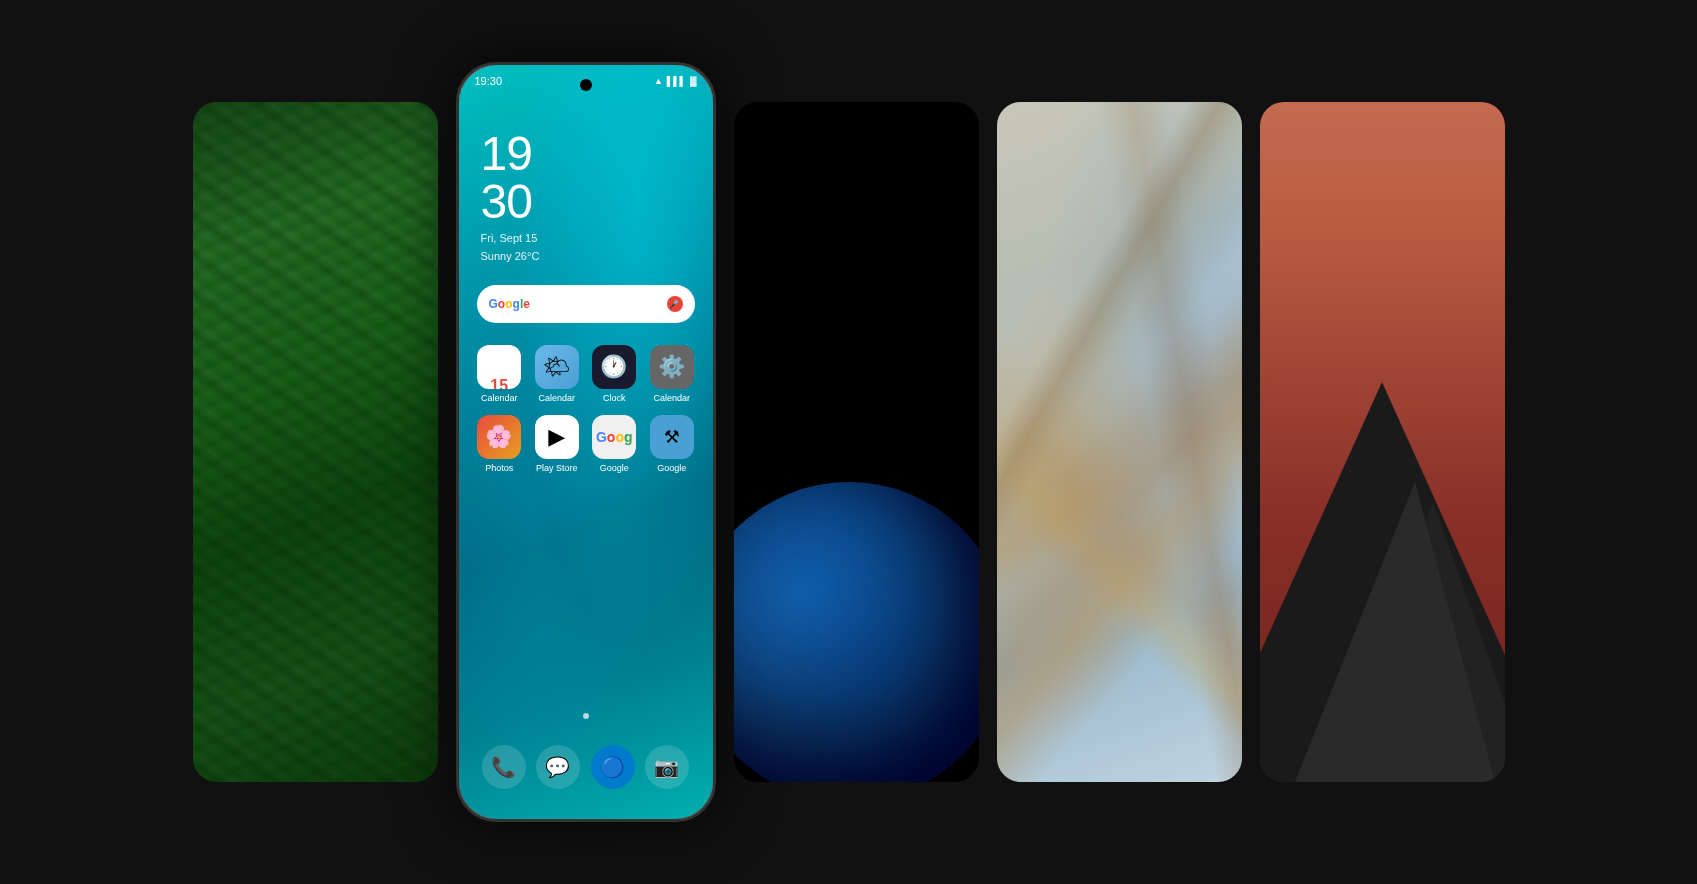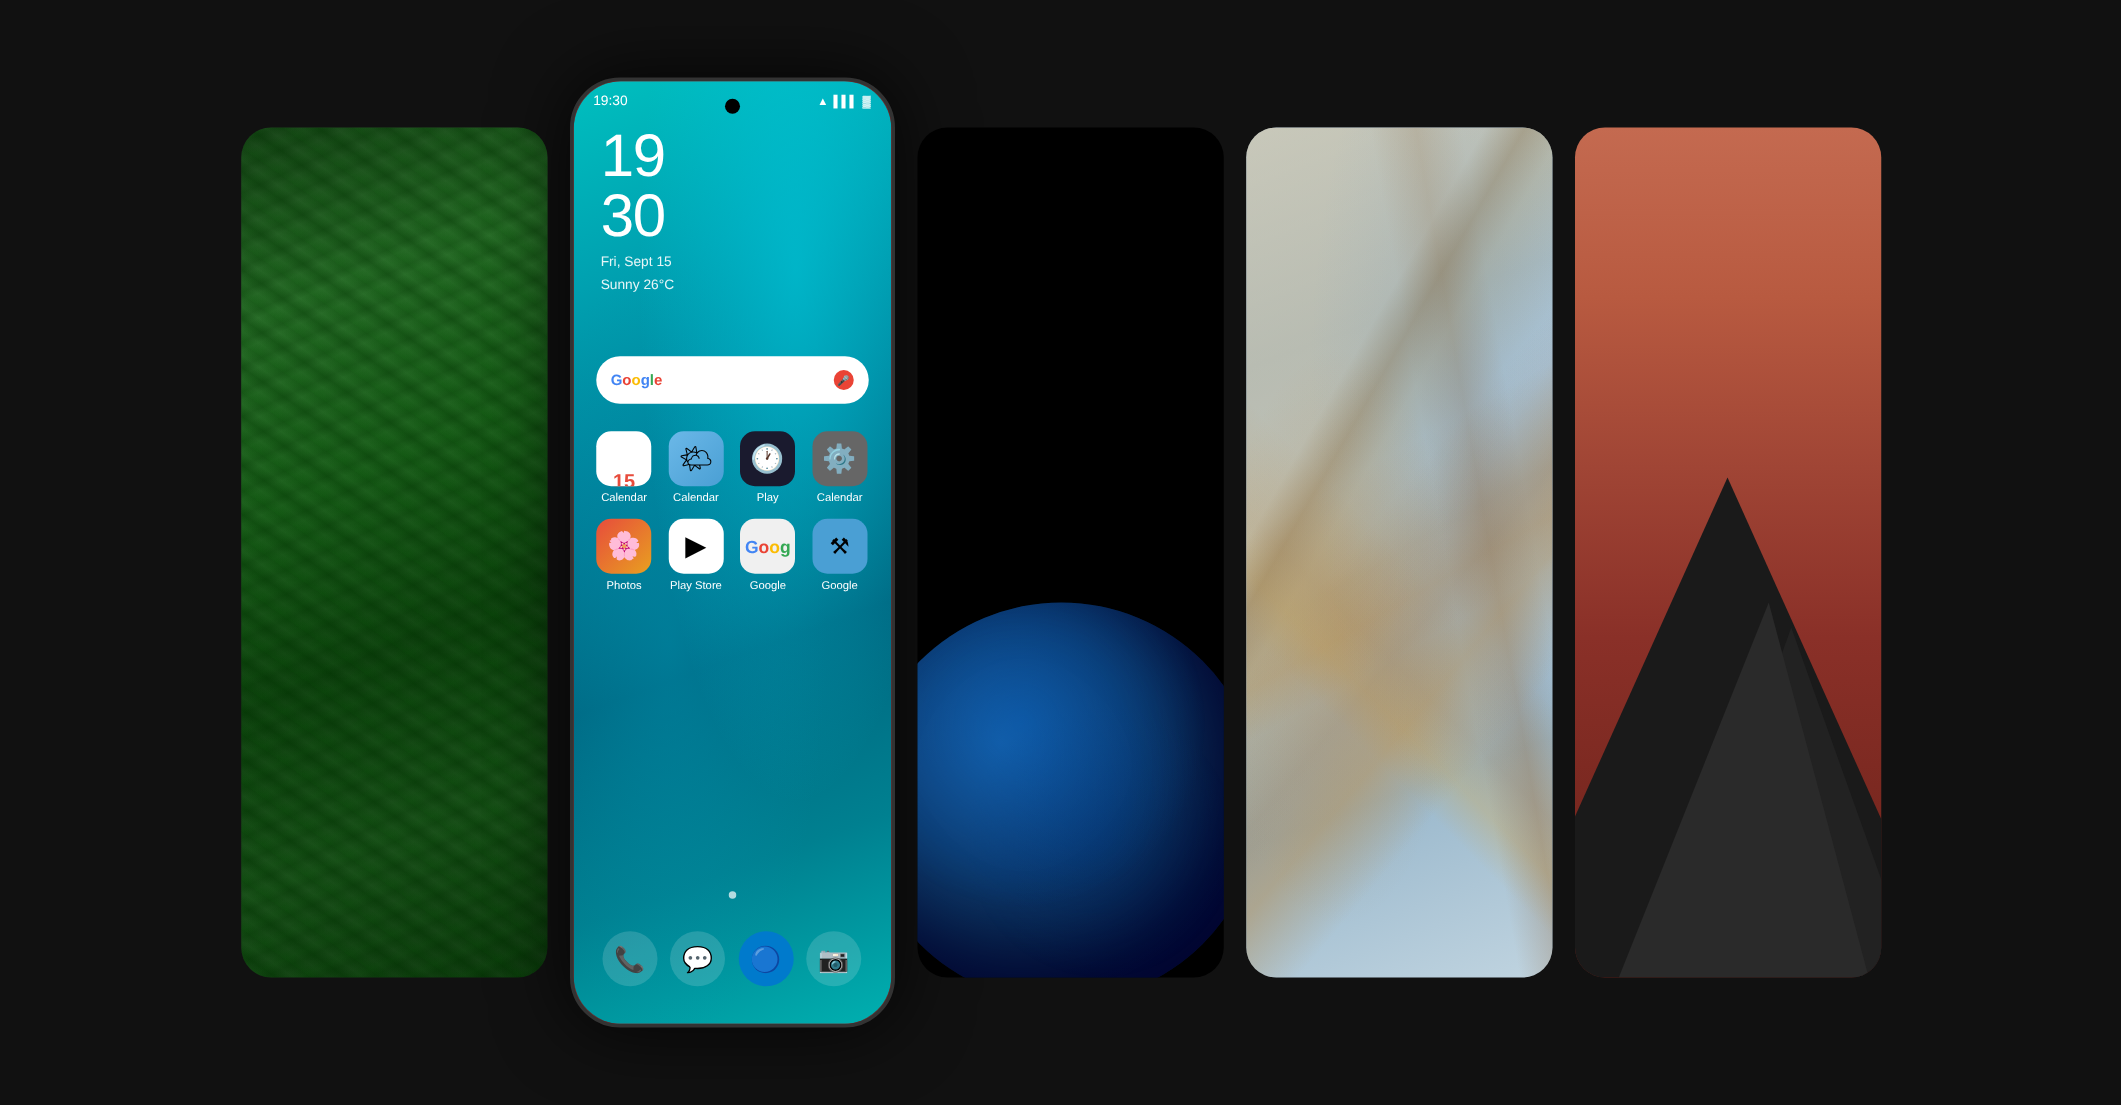--- a/index.html
+++ b/index.html
@@ -64,21 +64,21 @@
           rgba(0,50,0,0.2) 6px,
           rgba(10,80,10,0.15) 12px,
           transparent 18px
         );
     }
 
     
     .phone-mockup {
       width: 260px;
       height: 760px;
-      background: #b91c1c;
+      background: #f9a8d4;
       border-radius: 40px;
       border: 3px solid #333;
       position: relative;
       flex-shrink: 0;
       overflow: hidden;
       box-shadow: 0 0 60px rgba(0,0,0,0.8), inset 0 0 0 1px #444;
     }
 
     .phone-screen {
       position: absolute;
@@ -123,21 +123,21 @@
       gap: 4px;
     }
     .status-icons span {
       color: white;
       font-size: 9px;
     }
 
     
     .clock-widget {
       position: absolute;
-      top: 37px;
+      top: 65px;
       left: 22px;
       color: white;
       z-index: 5;
     }
     .clock-time {
       font-size: 48px;
       font-weight: 300;
       line-height: 1;
       letter-spacing: -1px;
     }
@@ -412,21 +412,21 @@
           <span class="app-label">Calendar</span>
         </div>
 
         <div class="app-item">
           <div class="app-icon icon-weather" style="background:linear-gradient(135deg,#6bb8e8,#4a9fd4); font-size:22px; display:flex; align-items:center; justify-content:center;">🌤</div>
           <span class="app-label">Calendar</span>
         </div>
 
         <div class="app-item">
           <div class="app-icon" style="background:#1a1a2e; display:flex; align-items:center; justify-content:center; font-size:22px;">🕐</div>
-          <span class="app-label">Play</span>
+          <span class="app-label">Clock</span>
         </div>
 
         <div class="app-item">
           <div class="app-icon" style="background:#666; display:flex; align-items:center; justify-content:center; font-size:22px;">⚙️</div>
           <span class="app-label">Calendar</span>
         </div>
 
         <div class="app-item">
           <div class="app-icon" style="background:linear-gradient(135deg,#e74c3c,#e8a020); display:flex; align-items:center; justify-content:center; font-size:22px;">🌸</div>
           <span class="app-label">Photos</span>

